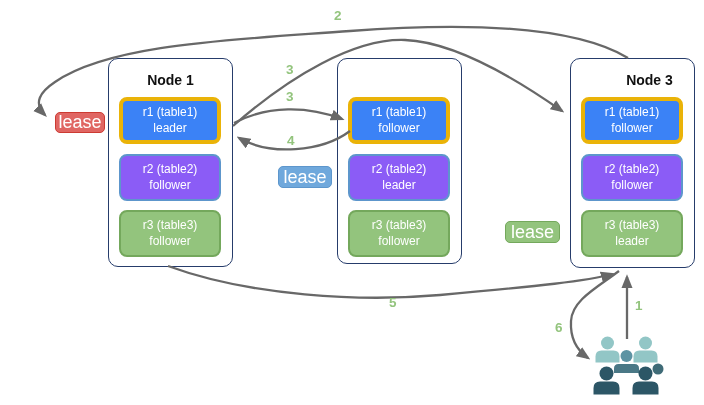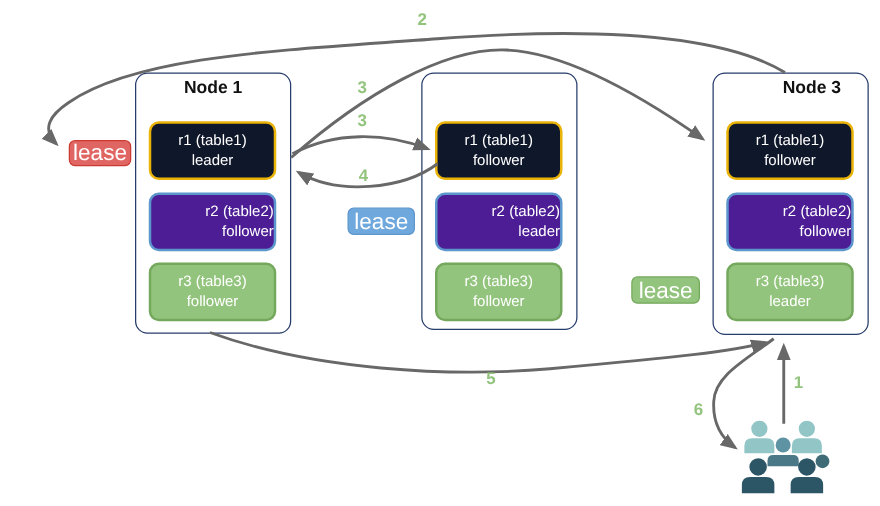--- a/index.html
+++ b/index.html
@@ -10,29 +10,29 @@
   
   .node {
     position:absolute; width:125px; box-sizing:border-box;
     border:1.5px solid #263c6b; border-radius:10px; background:#ffffff; z-index:2;
   }
   #node1 { left:108px; top:58px; height:209px; }
   #node2 { left:337px; top:58px; height:206px; }
   #node3 { left:570px; top:58px; height:210px;padding-left:34px; }
   .node-title {
     text-align:center; font-weight:bold; font-size:14px; color:#111;
-    margin-top:2px;
+    margin-top:13px;
   }
   .replica {
     position:absolute; left:10px; width:102px; height:47px; box-sizing:border-box;
     border-radius:8px; color:#fff; font-size:12px; text-align:center;
     display:flex; flex-direction:column; justify-content:center; line-height:1.3;
   }
-  .replica.red   { background:#0f172a; border:2px solid #eab308; }
-  .replica.blue  { background:#4c1d95; border:2px solid #5d96cc;align-items:flex-end; }
+  .replica.red   { background:#3b82f6; border:4px solid #eab308; }
+  .replica.blue  { background:#8b5cf6; border:2px solid #5d96cc; }
   .replica.green { background:#93c47d; border:2px solid #74a85c; }
   .rep1 { top:38px; } .rep2 { top:95px; } .rep3 { top:151px; }
   
   .lease {
     position:absolute; box-sizing:border-box; height:22px; border-radius:5px;
     color:#fff; font-size:18px; display:flex; align-items:center; justify-content:center;
     z-index:2;
   }
   .lease.red   { left:55px;  top:112px; width:50px; height:21px; background:#e06663; border:1.5px solid #cc3b33; }
   .lease.blue  { left:278px; top:166px; width:54px; background:#6fa8dc; border:1.5px solid #5d96cc; }

